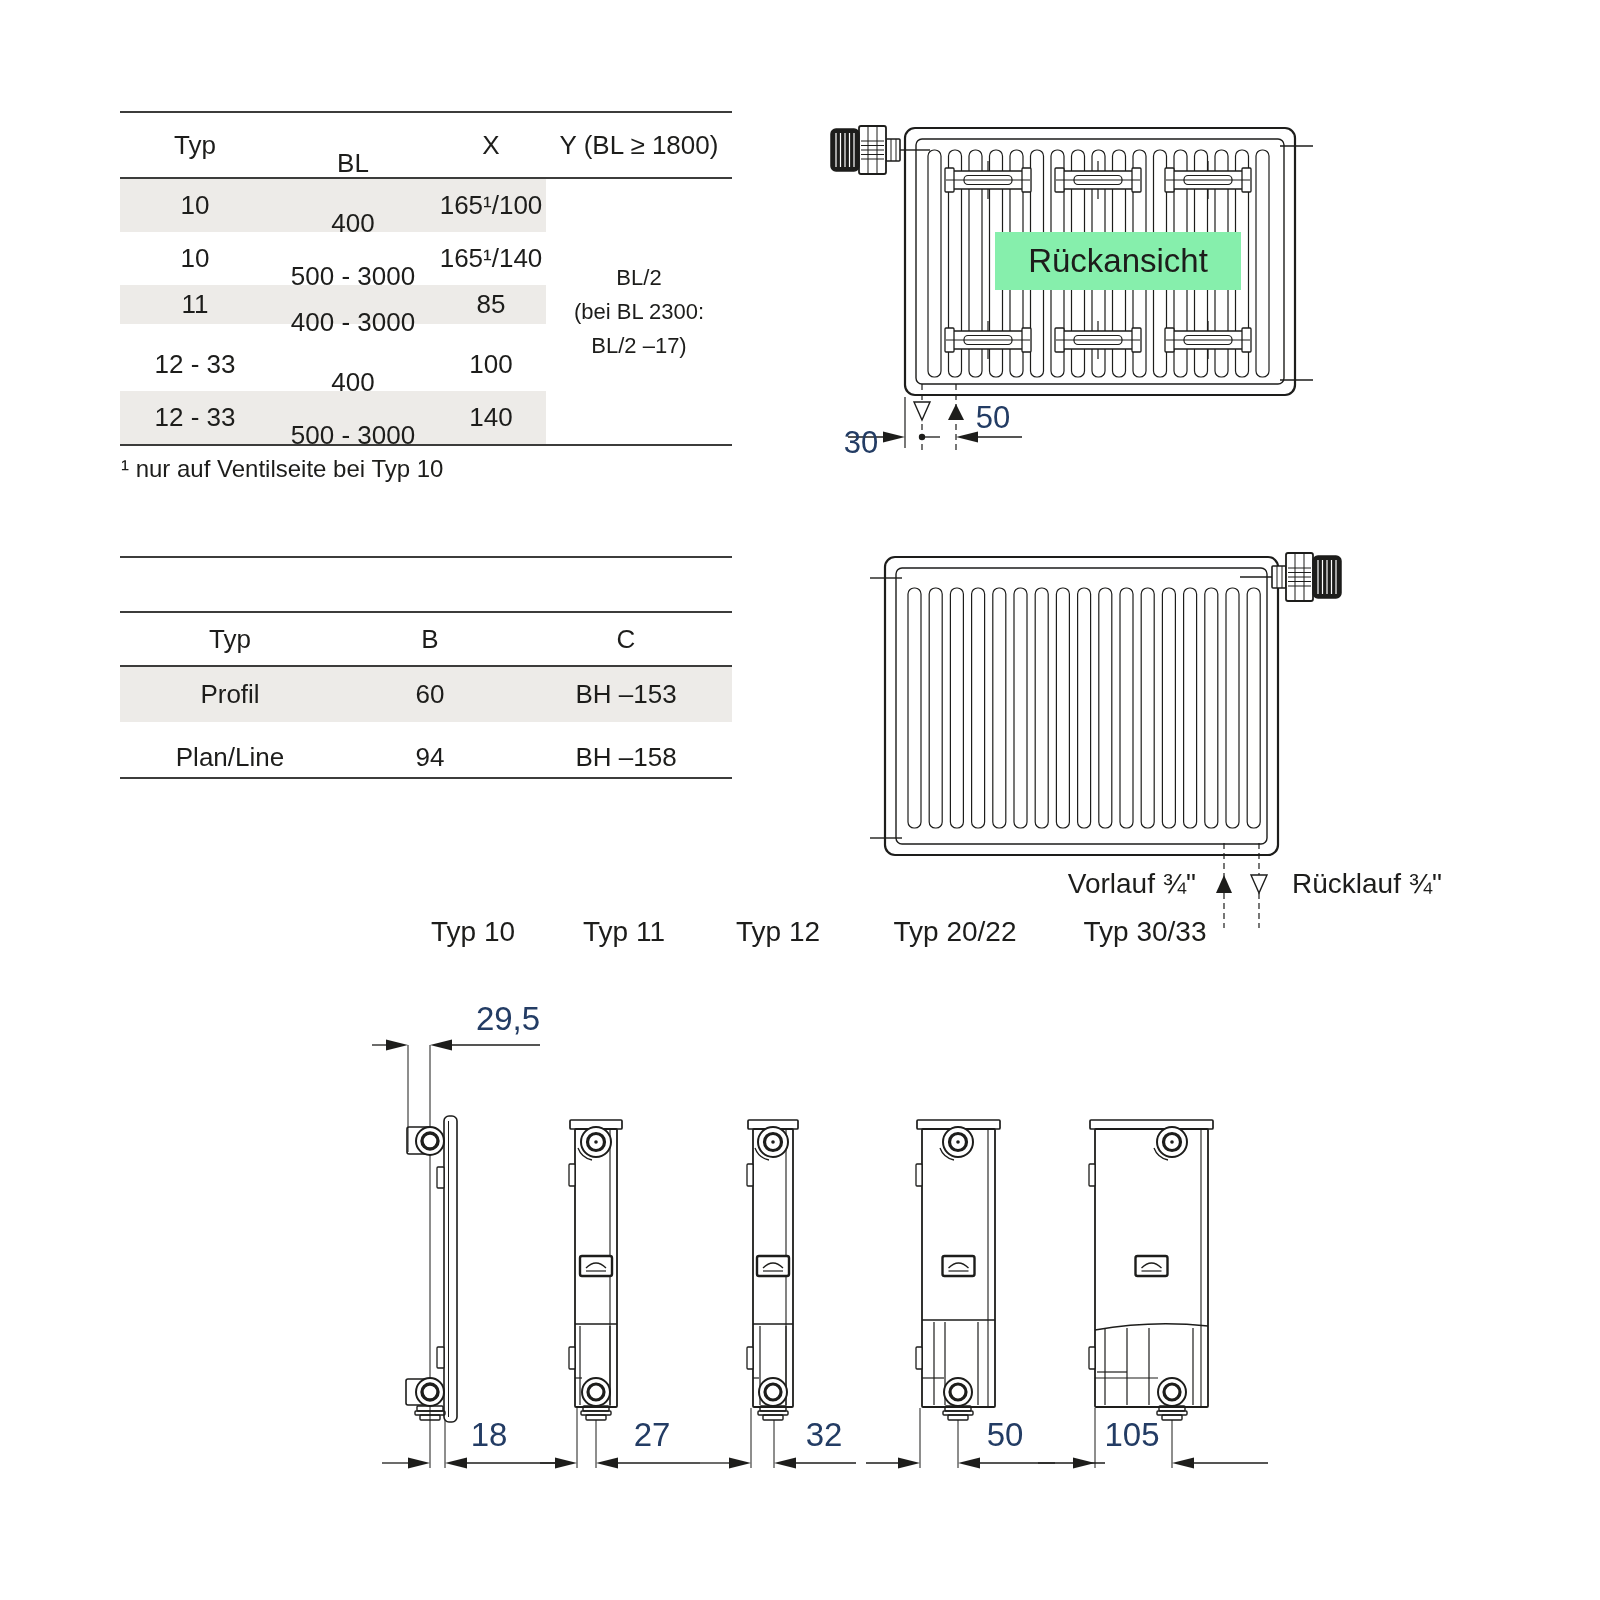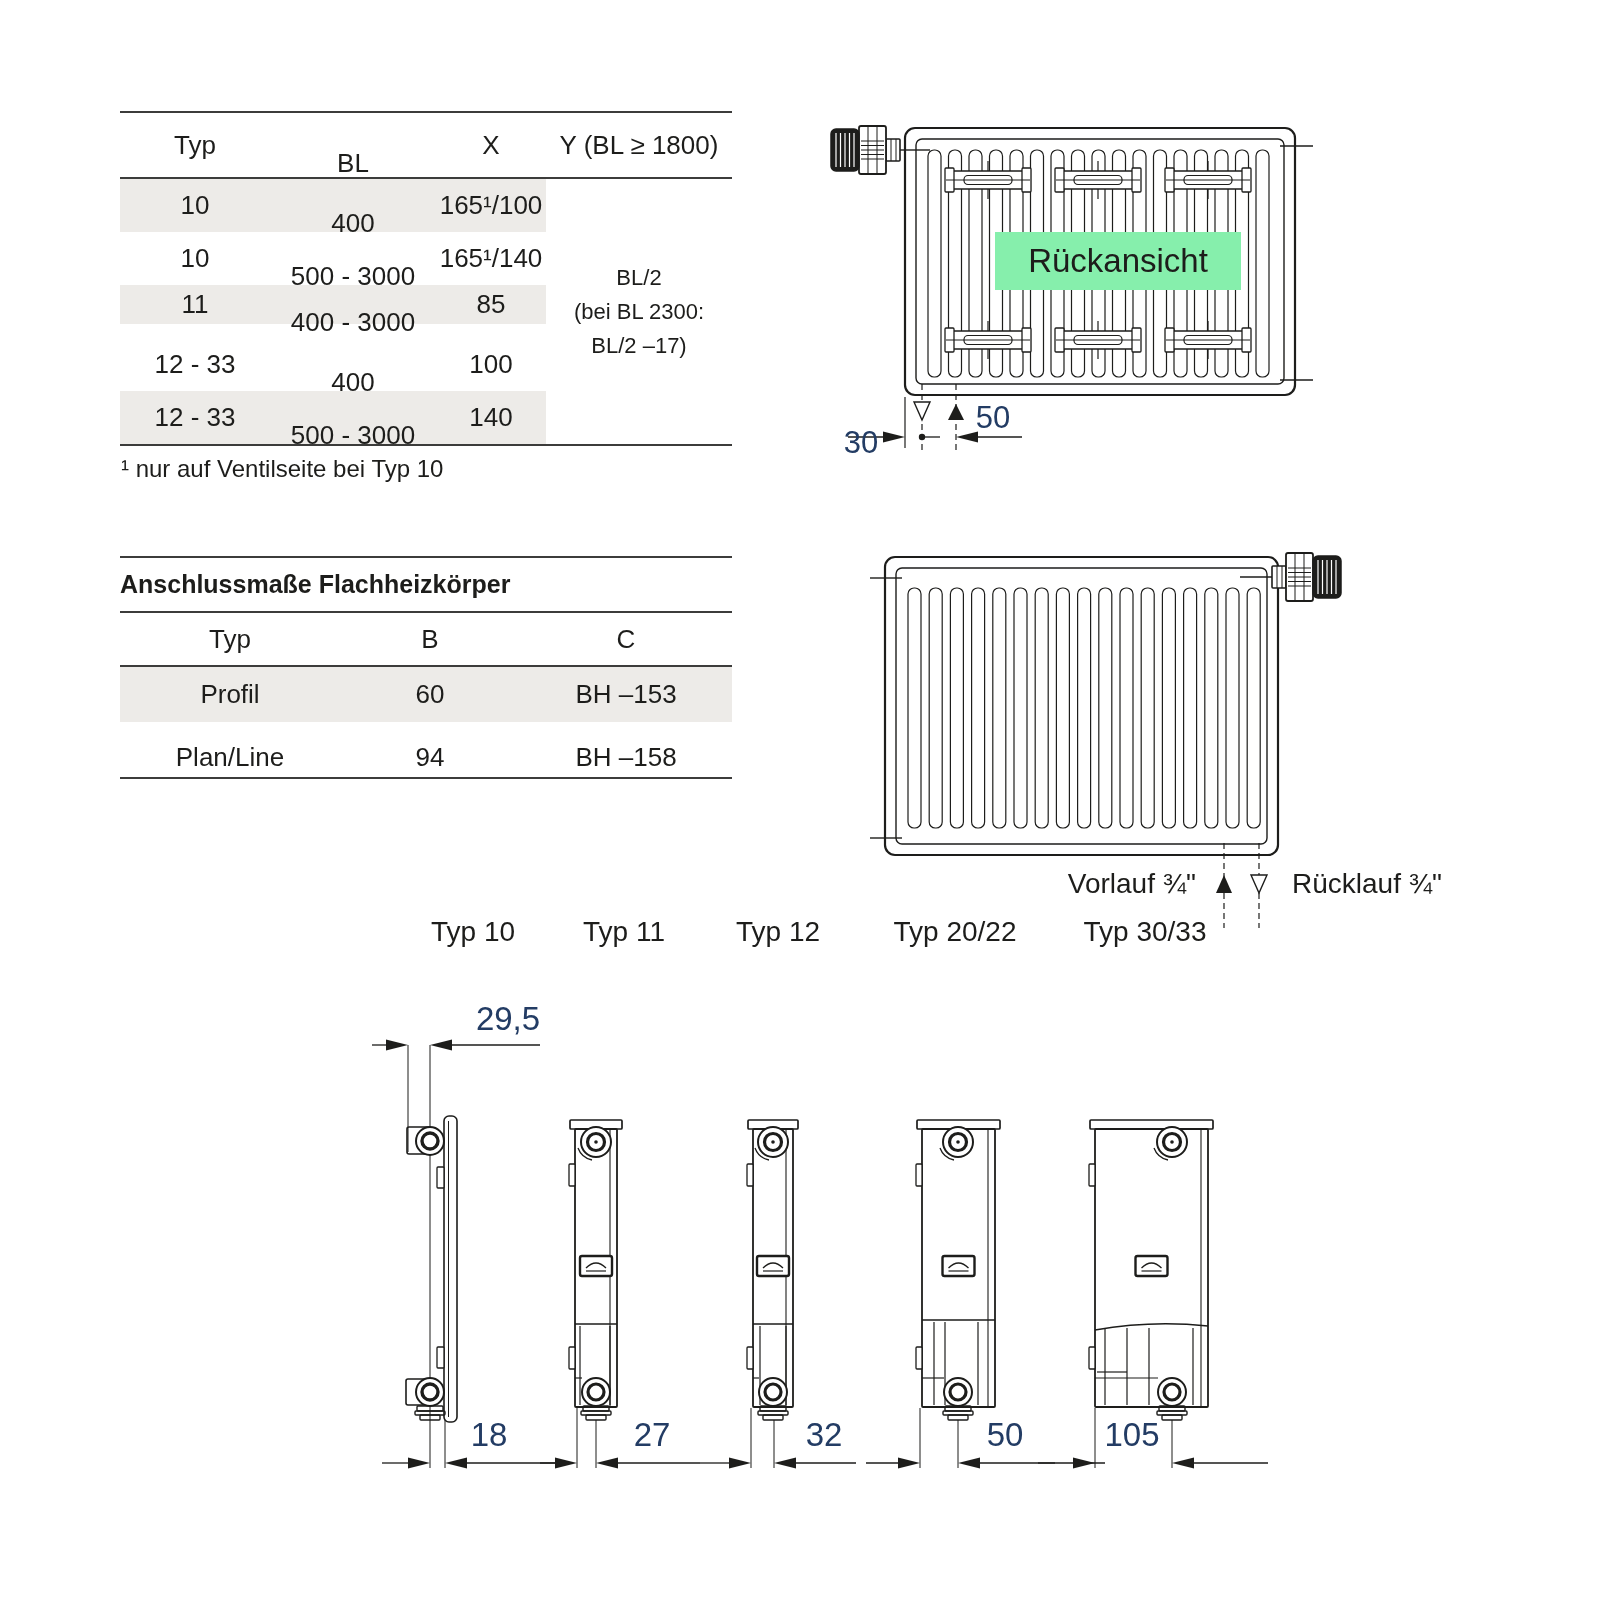--- a/index.html
+++ b/index.html
@@ -83,21 +83,20 @@
       <span>(bei BL 2300:</span>
       <span>BL/2 –17)</span>
     </div>
     <div class="rule" style="top:333px;"></div>
   </div>
 
   <div class="abs" style="left:121px;top:455px;font-size:24px;">¹ nur auf Ventilseite bei Typ 10</div>
 
   <div class="abs" style="left:120px;top:556px;width:612px;height:226px;">
     <div class="rule" style="top:0;"></div>
-    <div class="abs" style="left:0;top:14px;font-size:25px;font-weight:bold;">Anschlussmaße Flachheizkörper</div>
     <div class="rule" style="top:55px;"></div>
     <div class="t-row" style="top:57px;height:52px;">
       <div class="t2-c1 cell-txt">Typ</div>
       <div class="t2-c2 cell-txt">B</div>
       <div class="t2-c3 cell-txt">C</div>
     </div>
     <div class="rule" style="top:109px;"></div>
     <div class="t-row shade" style="top:111px;height:55px;">
       <div class="t2-c1 cell-txt">Profil</div>
       <div class="t2-c2 cell-txt">60</div>

